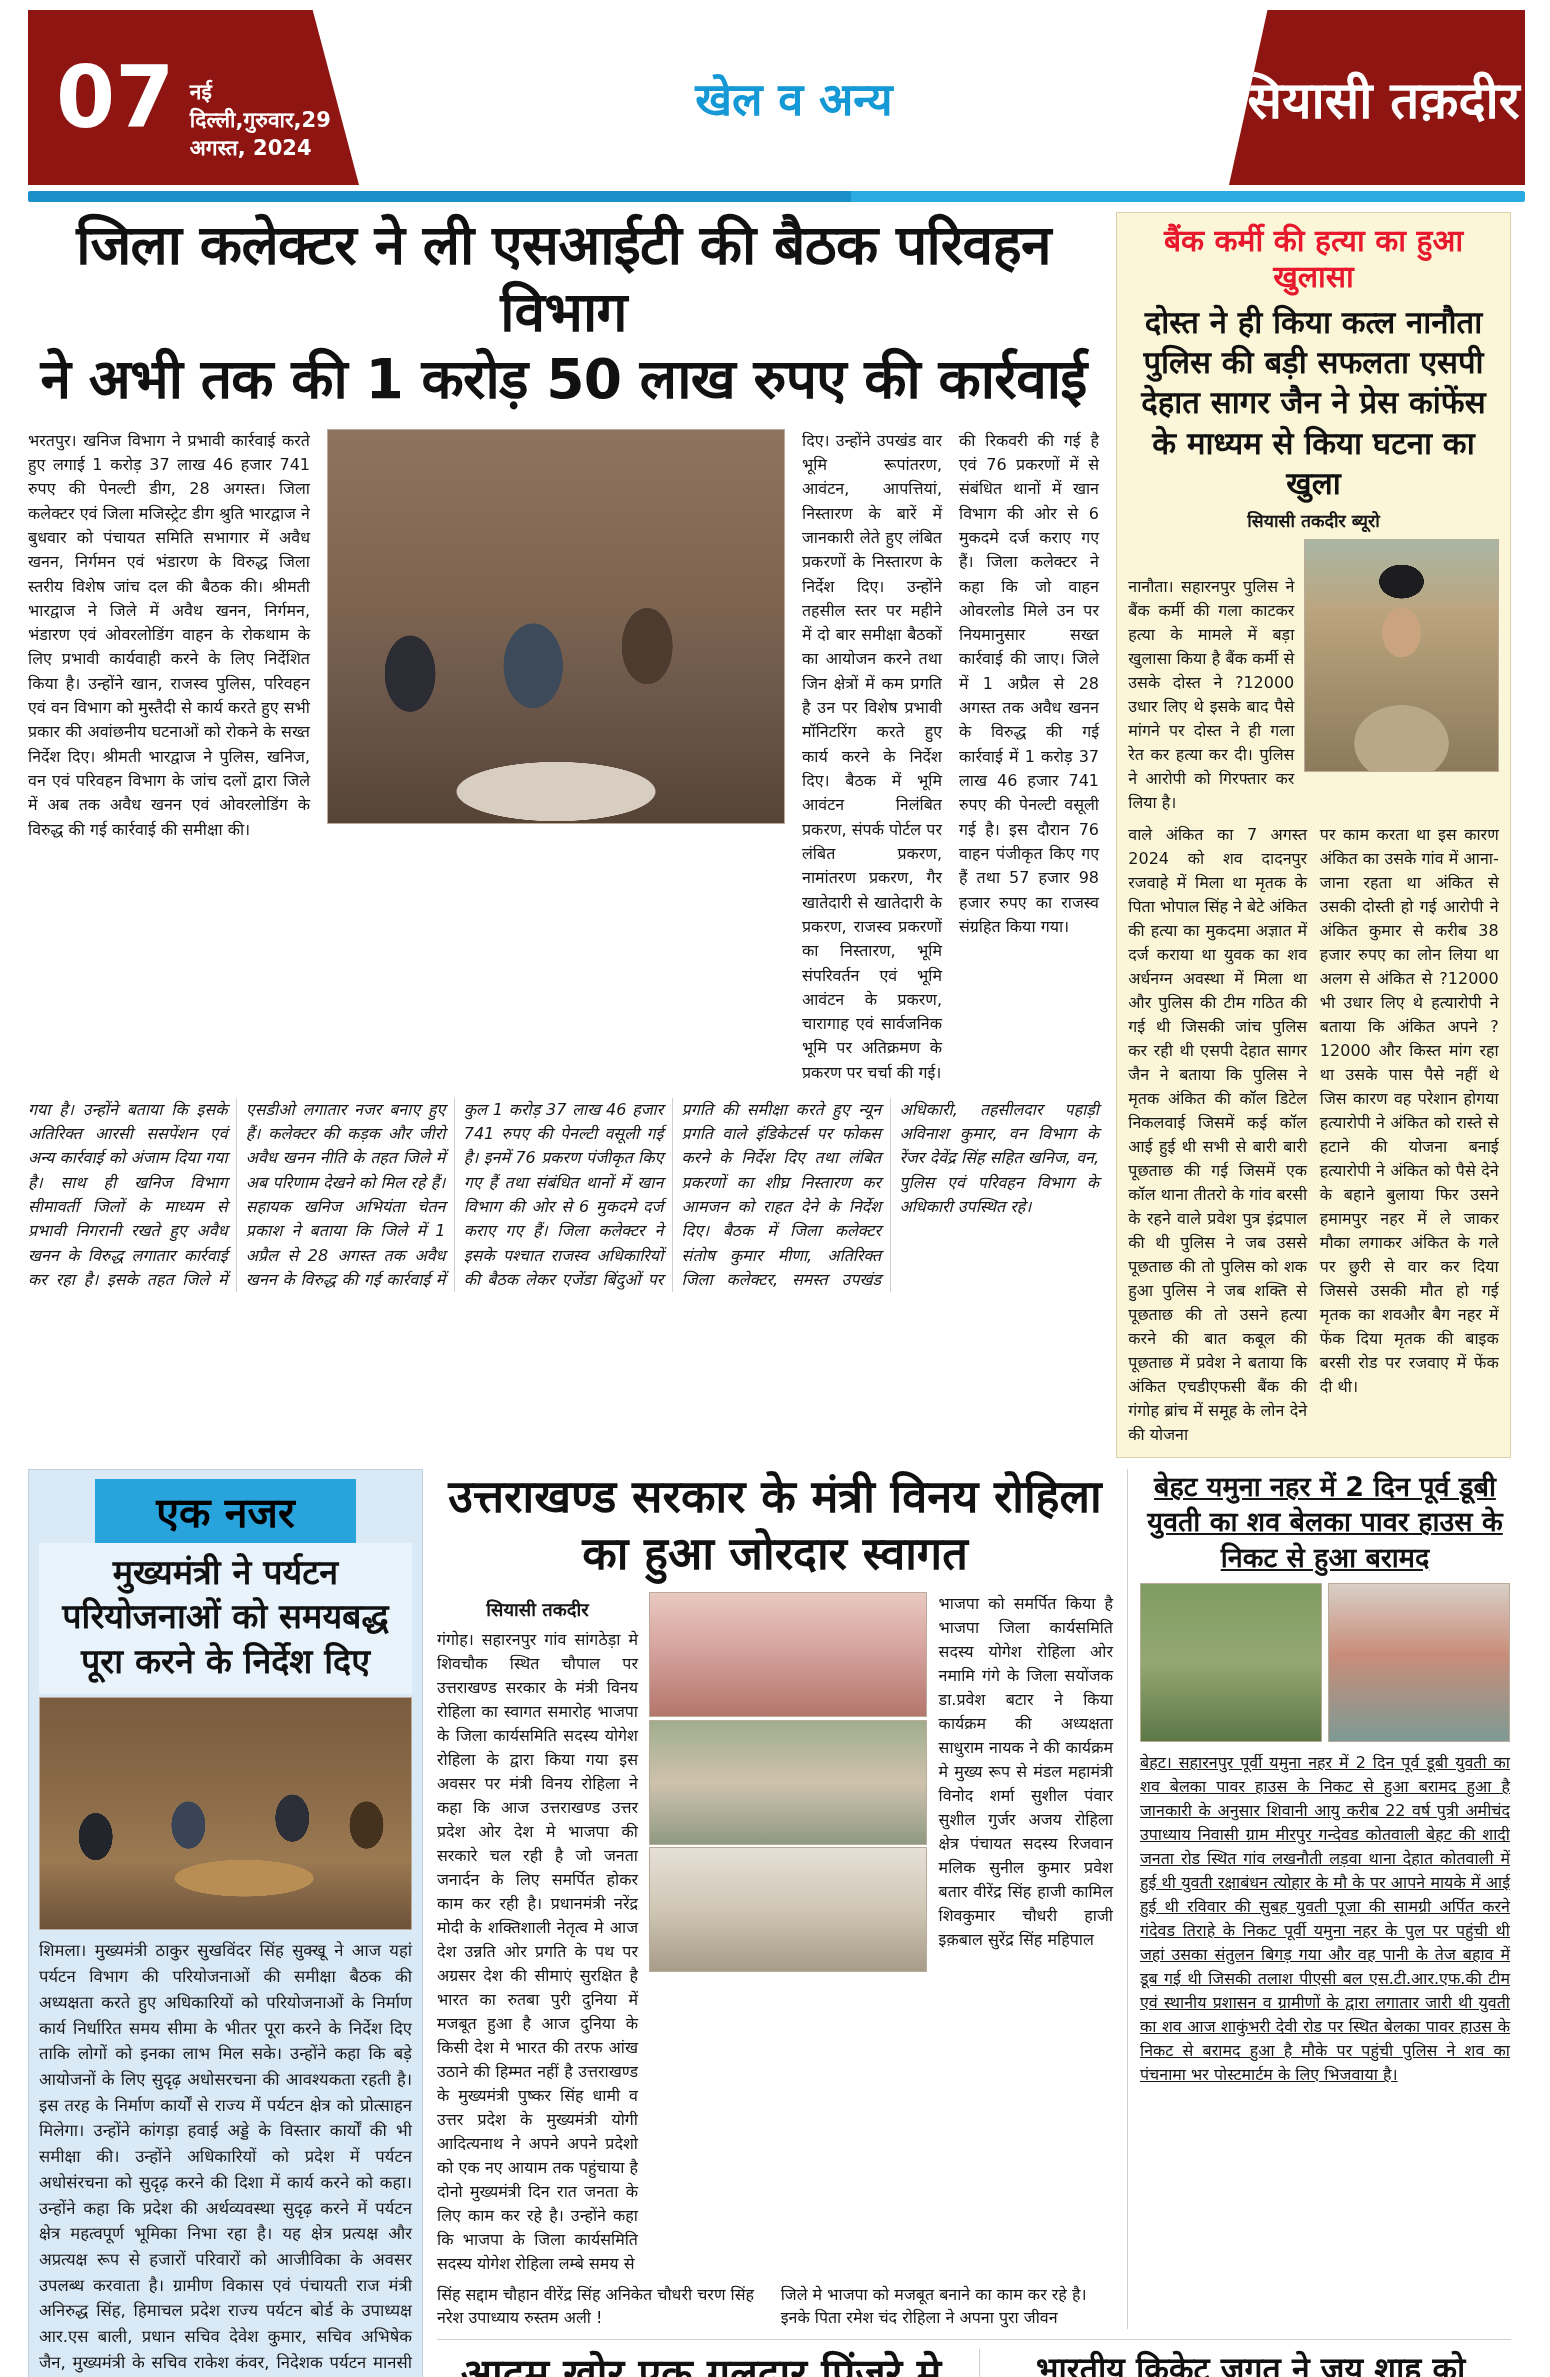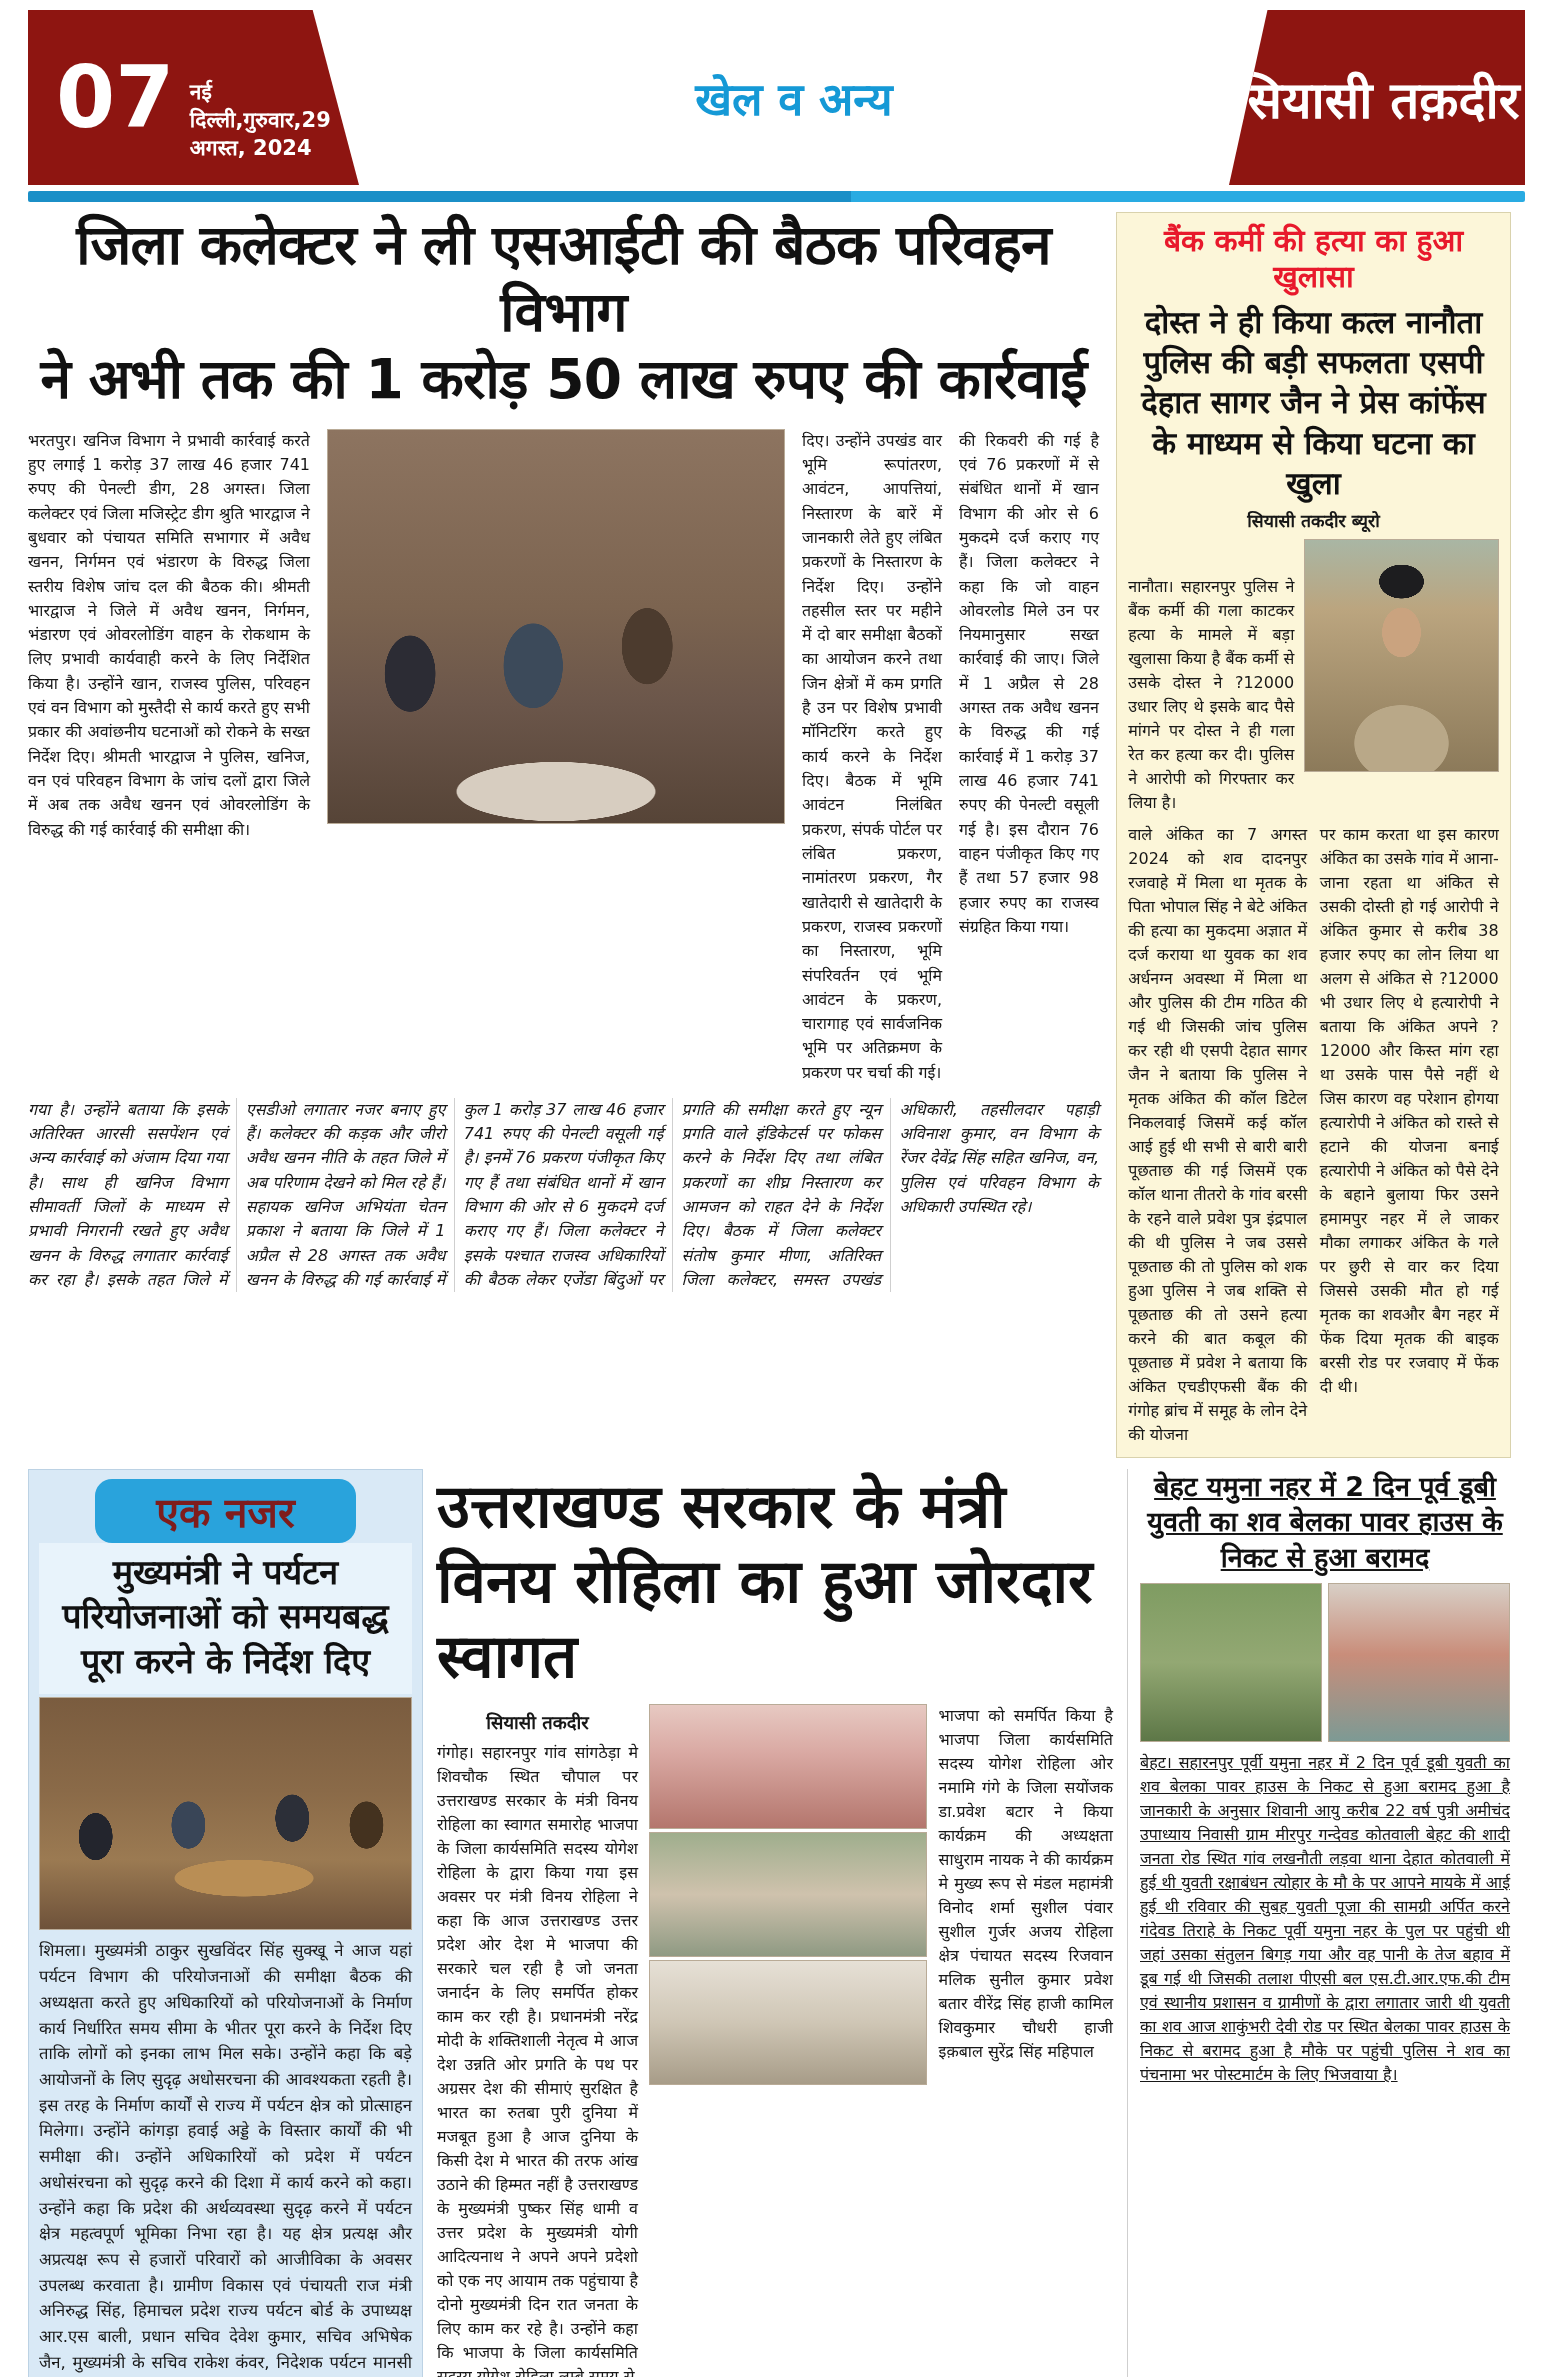--- a/index.html
+++ b/index.html
@@ -58,39 +58,39 @@
                   radial-gradient(32px 41px at 50% 40%, #caa37f 60%, transparent 61%),
                   radial-gradient(78px 63px at 50% 88%, #b9a888 60%, transparent 61%); }
   .bank-cols { display:grid; grid-template-columns:1fr 1fr; gap:12.7px; margin-top:8.5px; }
   .bank-cols p { font-size:16px; line-height:1.5; text-align:justify; }
 
   
   .band-lower { display:grid; grid-template-columns:395px 1074px; gap:14px; margin-top:11.3px; }
 
   
   .eknajar { background:#d9e9f6; border:0.7px solid #bcd2e4; padding:8.5px 10px 11.3px; }
-  .en-banner { background:#29a3dc; color:#7f1d1d; font-size:41px; font-weight:bold; text-align:center;
-               width:70%; margin:0 auto; padding:4.2px 0;border-radius:17px; }
+  .en-banner { background:#29a3dc; color:#000000; font-size:41px; font-weight:bold; text-align:center;
+               width:70%; margin:0 auto; padding:4.2px 0; }
   .en-h1 { background:#e8f3fb; font-size:34px; line-height:1.3; text-align:center; padding:7px 4.2px 11.3px; }
   .cm-photo { width:100%; height:233px; margin:2.8px 0 8.5px;
       background: linear-gradient(180deg,#7a5c3f 0%,#8a6a48 40%,#9b7a52 70%,#6e523a 100%); }
   .cm-photo::after { content:""; display:block; width:100%; height:100%;
       background: radial-gradient(106px 28px at 55% 78%, #b98e55 65%, transparent 66%),
                   radial-gradient(28px 39px at 15% 60%, #23252d 60%, transparent 61%),
                   radial-gradient(28px 39px at 40% 55%, #394557 60%, transparent 61%),
                   radial-gradient(28px 39px at 68% 52%, #2c2f38 60%, transparent 61%),
                   radial-gradient(28px 39px at 88% 55%, #44321f 60%, transparent 61%); }
   .en-body { font-size:16.6px; line-height:1.55; text-align:justify; }
 
   
   .bandA { display:grid; grid-template-columns:676px 383px; gap:14px; min-height:521px; }
   .bandB { display:grid; grid-template-columns:528px 531px; gap:14px; margin-top:10px; min-height:395px;
            border-top:0.7px solid #cfcfcf; padding-top:8.5px; }
 
-  .rohila h2 { font-size:60px; line-height:1.25; text-align:left; }
+  .rohila h2 { font-size:45px; line-height:1.25; text-align:center; }
   .ro-row { display:grid; grid-template-columns:201px 278px 1fr; gap:11.3px; margin-top:10px; }
   .ro-col p { font-size:16px; line-height:1.5; text-align:justify; }
   .ro-photos { display:flex; flex-direction:column; gap:2.8px; }
   .ro-ph { width:100%; height:125px; }
   .ro-ph1 { background:linear-gradient(180deg,#e7c9c2 0%,#d9a8a2 40%,#b4766d 100%); }
   .ro-ph2 { background:linear-gradient(180deg,#9fae8d 0%,#cfc2ad 50%,#8f9a83 100%); }
   .ro-ph3 { background:linear-gradient(180deg,#e6e0d6 0%,#cfc6b5 50%,#a79c88 100%); }
   .ro-captions { display:grid; grid-template-columns:1fr 1fr; gap:11.3px; margin-top:7px; }
   .ro-captions p { font-size:16px; line-height:1.45; }
 

